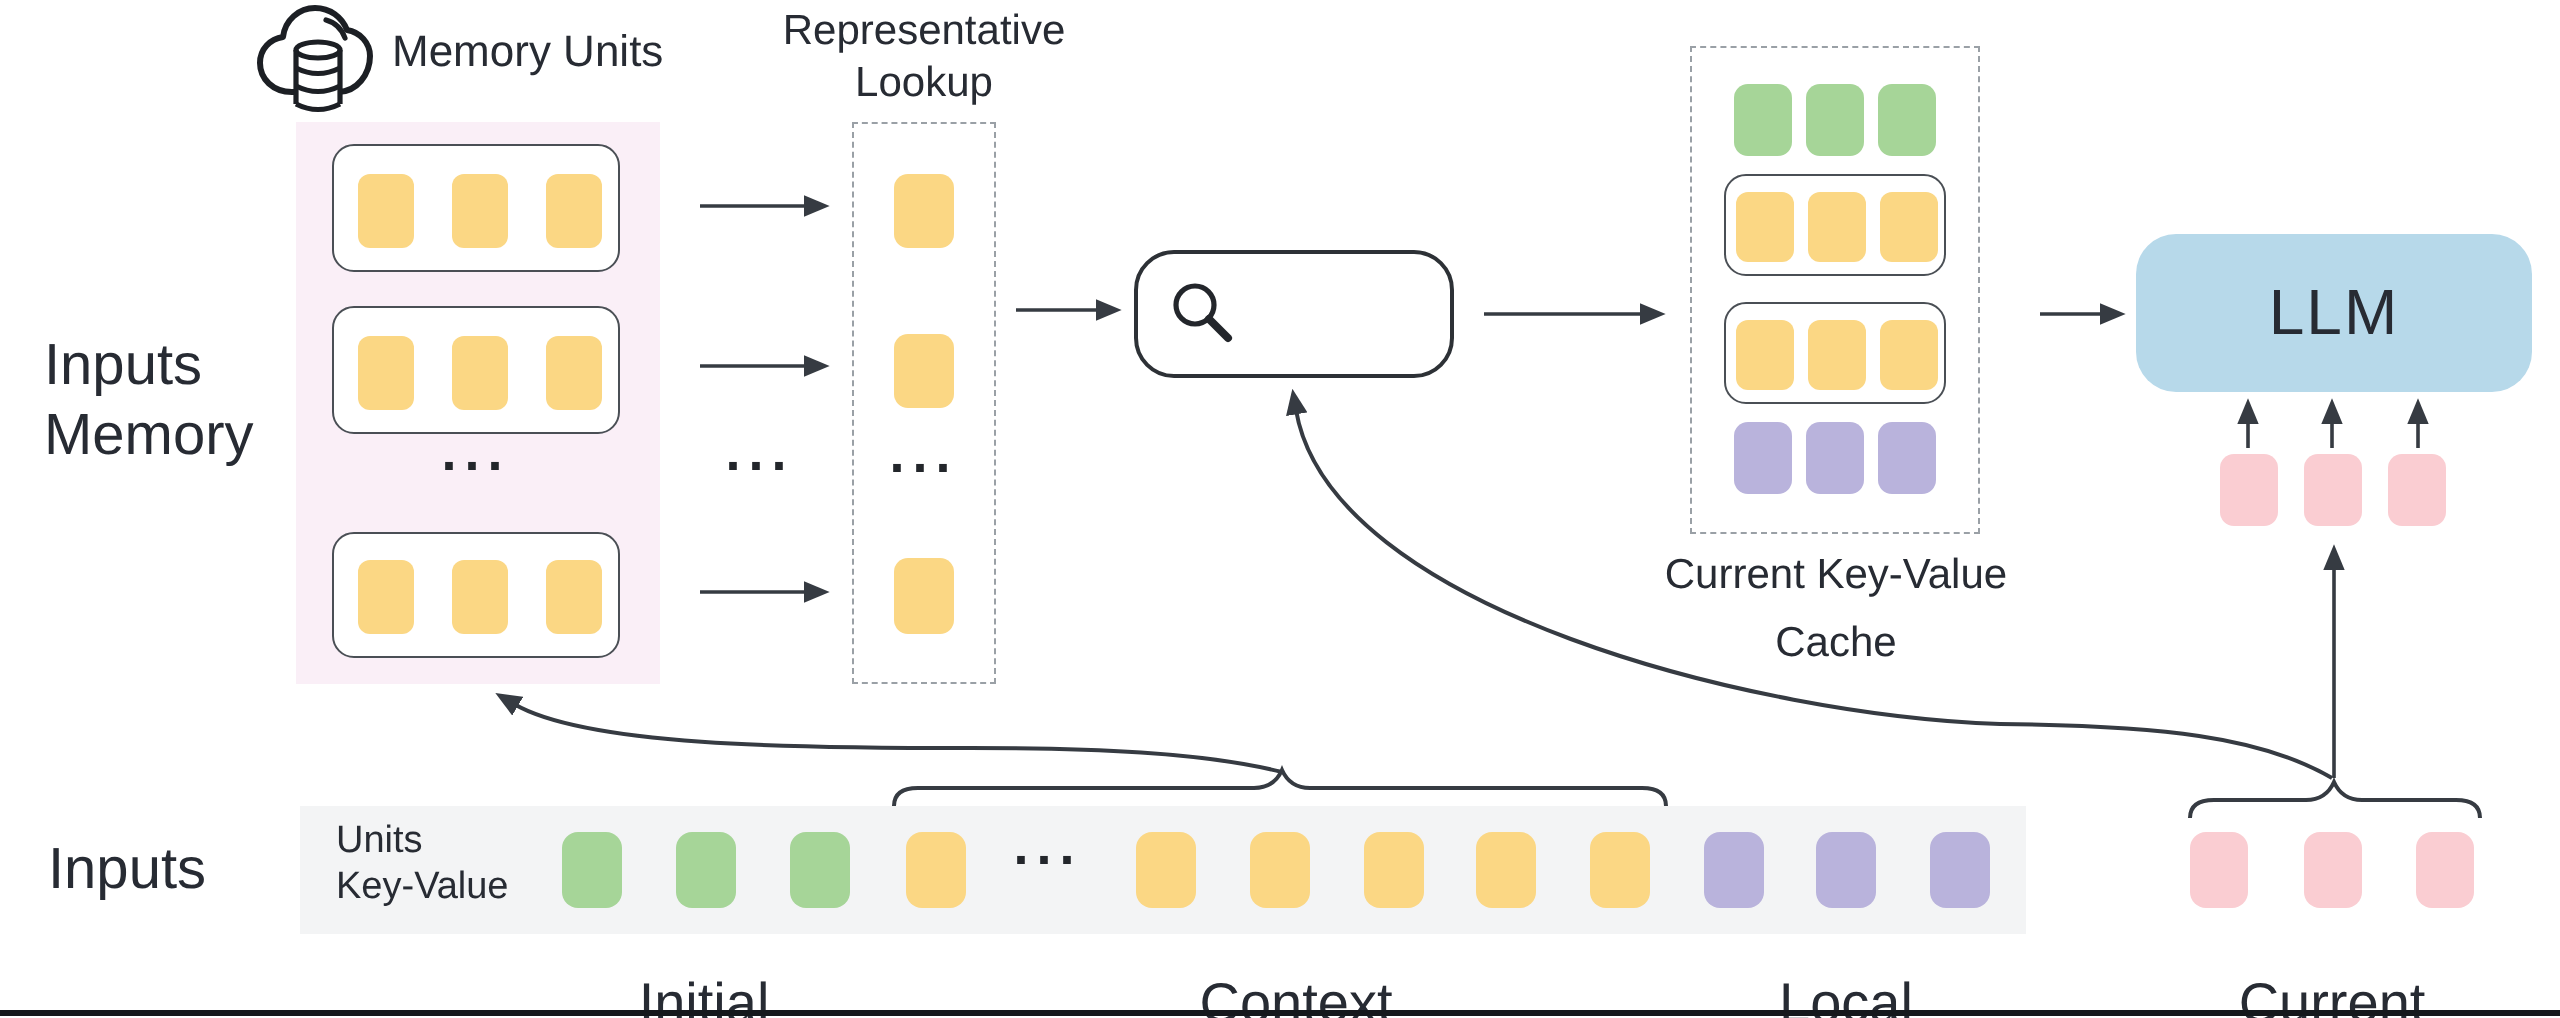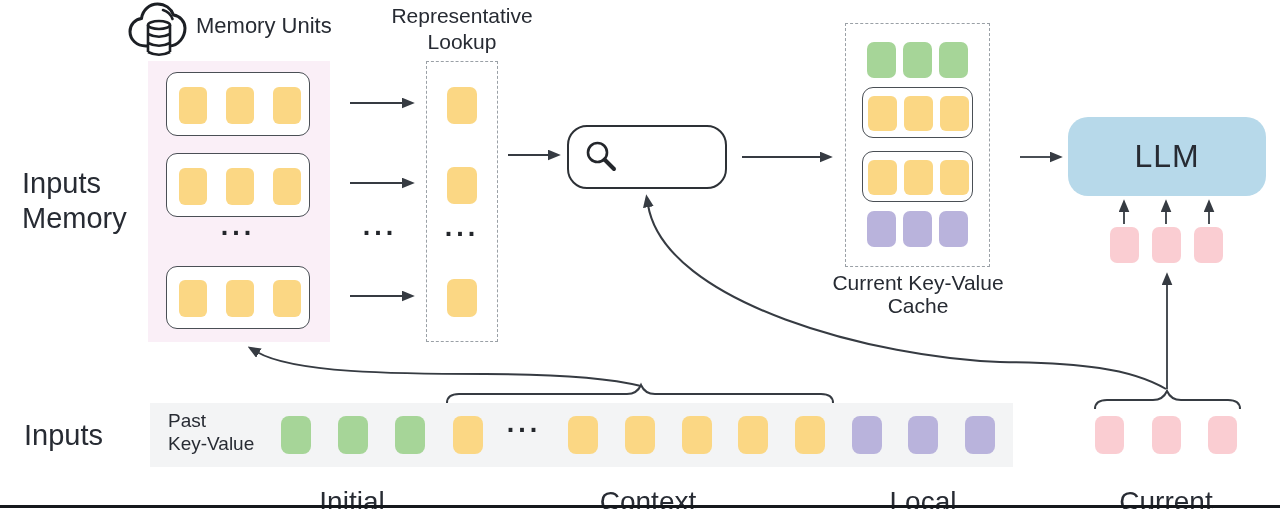--- a/index.html
+++ b/index.html
@@ -96,36 +96,36 @@
     <div class="token tok-yellow" style="left:5px;top:8px;width:29px;height:35px;border-radius:6px;"></div>
     <div class="token tok-yellow" style="left:41px;top:8px;width:29px;height:35px;border-radius:6px;"></div>
     <div class="token tok-yellow" style="left:77px;top:8px;width:29px;height:35px;border-radius:6px;"></div>
   </div>
 
   <div class="token tok-purple" style="left:21px;top:187px;width:29px;height:36px;border-radius:7px;"></div>
   <div class="token tok-purple" style="left:57px;top:187px;width:29px;height:36px;border-radius:7px;"></div>
   <div class="token tok-purple" style="left:93px;top:187px;width:29px;height:36px;border-radius:7px;"></div>
 </div>
 
-<div class="abs label multiline" style="left:818px;top:271px;width:200px;text-align:center;font-size:21px;line-height:23px;">Current Key-Value
+<div class="abs label multiline" style="left:818px;top:271px;width:200px;text-align:center;font-size:21px;line-height:34px;">Current Key-Value
 Cache</div>
 
 <div class="abs" style="left:1068px;top:117px;width:198px;height:79px;background:var(--llm-blue);border-radius:20px;display:flex;align-items:center;justify-content:center;">
   <span style="font-size:32px;letter-spacing:1px;">LLM</span>
 </div>
 
 <div class="token tok-pink" style="left:1110px;top:227px;width:29px;height:36px;border-radius:7px;"></div>
 <div class="token tok-pink" style="left:1152px;top:227px;width:29px;height:36px;border-radius:7px;"></div>
 <div class="token tok-pink" style="left:1194px;top:227px;width:29px;height:36px;border-radius:7px;"></div>
 
 <div class="abs section-label" style="left:24px;top:418px;">Inputs</div>
 
 <div class="abs" style="left:150px;top:403px;width:863px;height:64px;background:var(--inputs-bg);"></div>
 
-<div class="abs label multiline" style="left:168px;top:409px;font-size:19px;line-height:23px;">Past
+<div class="abs label multiline" style="left:168px;top:409px;font-size:19px;line-height:23px;">Units
 Key-Value</div>
 
 <div class="token tok-green" style="left:281px;top:416px;width:30px;height:38px;border-radius:8px;"></div>
 <div class="token tok-green" style="left:338px;top:416px;width:30px;height:38px;border-radius:8px;"></div>
 <div class="token tok-green" style="left:395px;top:416px;width:30px;height:38px;border-radius:8px;"></div>
 
 <div class="token tok-yellow" style="left:453px;top:416px;width:30px;height:38px;border-radius:8px;"></div>
 <div class="ellipsis" style="left:498px;top:410px;width:52px;">...</div>
 <div class="token tok-yellow" style="left:568px;top:416px;width:30px;height:38px;border-radius:8px;"></div>
 <div class="token tok-yellow" style="left:625px;top:416px;width:30px;height:38px;border-radius:8px;"></div>

